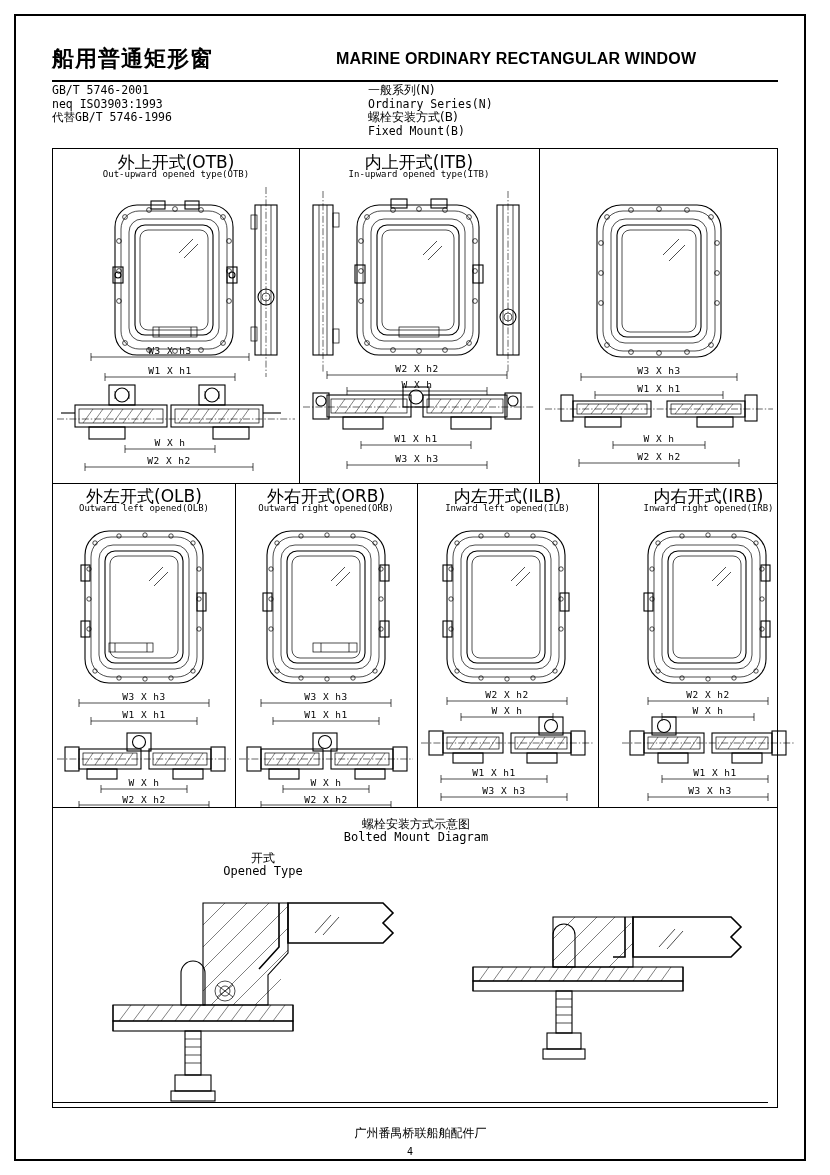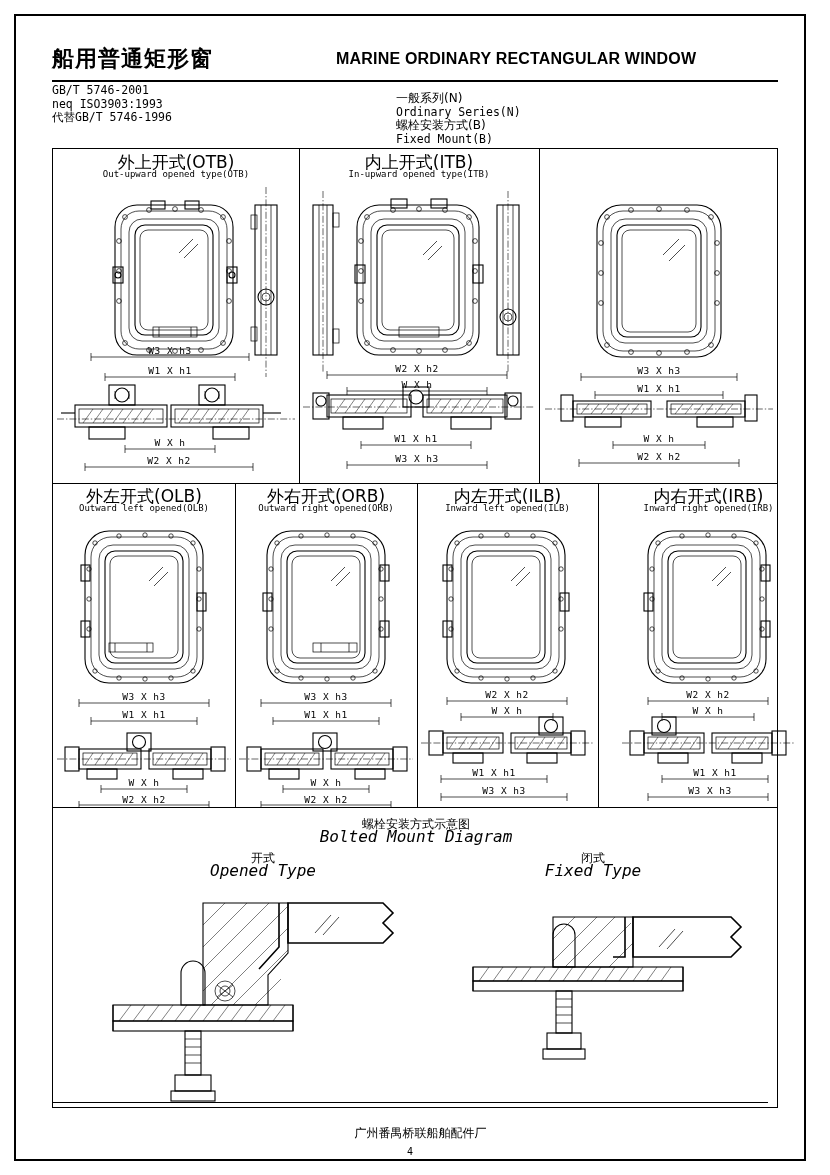--- a/index.html
+++ b/index.html
@@ -35,23 +35,23 @@
     position:absolute;left:284px;top:4px;
     font-family:"Liberation Sans", sans-serif;
     font-size:16px;font-weight:bold;letter-spacing:0.2px;
   }
   .std-block{
     position:absolute;left:52px;top:84px;
     font-family:"DejaVu Sans Mono", monospace;
     font-size:11.5px;line-height:13.5px;
   }
   .series-block{
-    position:absolute;left:368px;top:92px;
+    position:absolute;left:368px;top:84px;
     font-family:"DejaVu Sans Mono", monospace;
-    font-size:11.5px;line-height:13.5px;margin-left:28px;
+    font-size:11.5px;line-height:13.5px;
   }
   .series-block .cn{font-family:"DejaVu Sans", sans-serif;font-size:12px;}
   
   .grid{
     position:absolute;left:52px;top:148px;width:726px;height:960px;
     border:1px solid #000;
     box-sizing:border-box;
   }
   .cell{
     position:absolute;
@@ -83,21 +83,21 @@
   .dimtxt{
     font-family:"DejaVu Sans Mono", monospace;
     font-size:9.5px;
     letter-spacing:0.5px;
   }
   
   .bottom-title{
     position:absolute;left:0;right:0;text-align:center;
   }
   .bottom-title .cn{font-family:"DejaVu Sans", sans-serif;font-size:12px;display:block;line-height:14px;}
-  .bottom-title .en{font-family:"DejaVu Sans Mono", monospace;font-size:16px;display:block;line-height:12px;font-style:italic;}
+  .bottom-title .en{font-family:"DejaVu Sans Mono", monospace;font-size:12px;display:block;line-height:12px;}
   .footer{
     position:absolute;left:0;right:0;bottom:34px;text-align:center;
   }
   .footer .cn{display:block;font-family:"DejaVu Sans", sans-serif;font-size:12px;line-height:15px;margin-left:21px;}
   .footer .en{display:block;font-family:"Liberation Sans", sans-serif;font-size:10.5px;font-weight:bold;letter-spacing:0.3px;line-height:13px;}
   .pageno{
     position:absolute;left:0;right:0;bottom:18px;text-align:center;
     font-family:"DejaVu Sans Mono", monospace;font-size:10px;
   }
   .footer-rule{
@@ -819,24 +819,20 @@
 
     <div class="cell" style="left:0;top:658px;width:726px;height:301px;">
       <div class="bottom-title" style="top:10px;">
         <span class="cn">螺栓安装方式示意图</span>
         <span class="en">Bolted Mount Diagram</span>
       </div>
       <div class="bottom-title" style="left:110px;width:200px;top:44px;">
         <span class="cn">开式</span>
         <span class="en">Opened Type</span>
       </div>
-      <div class="bottom-title" style="left:440px;width:200px;top:44px;">
-        <span class="cn">闭式</span>
-        <span class="en">Fixed Type</span>
-      </div>
 
       <svg width="726" height="210" viewBox="0 0 726 210" style="position:absolute;left:0;top:88px;">
 
         <g>
 
           <path class="thick" d="M235 8 L330 8 L340 18 L330 28 L340 38 L330 48 L235 48 Z"></path>
           <line class="thin" x1="262" y1="38" x2="278" y2="20"></line>
           <line class="thin" x1="270" y1="40" x2="286" y2="22"></line>
 
           <path class="med" d="M150 8 L235 8 L235 58 L215 80 L215 110 L150 110 Z"></path>

